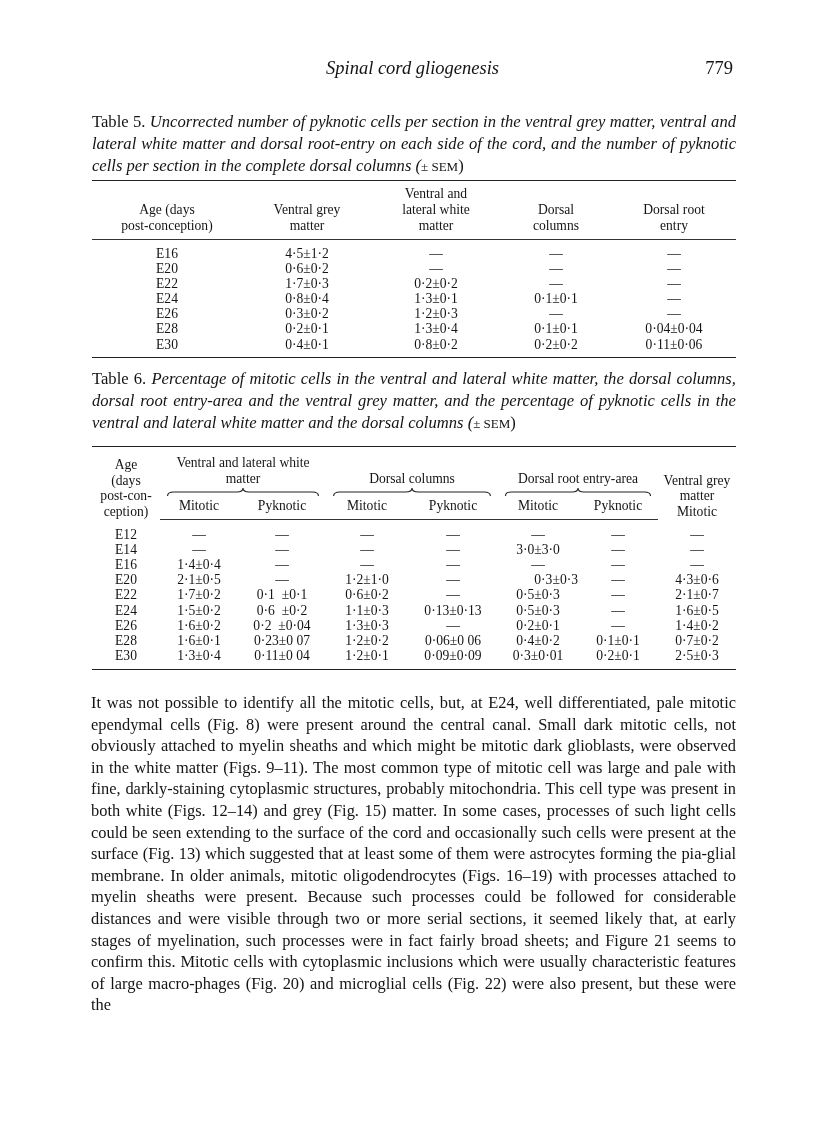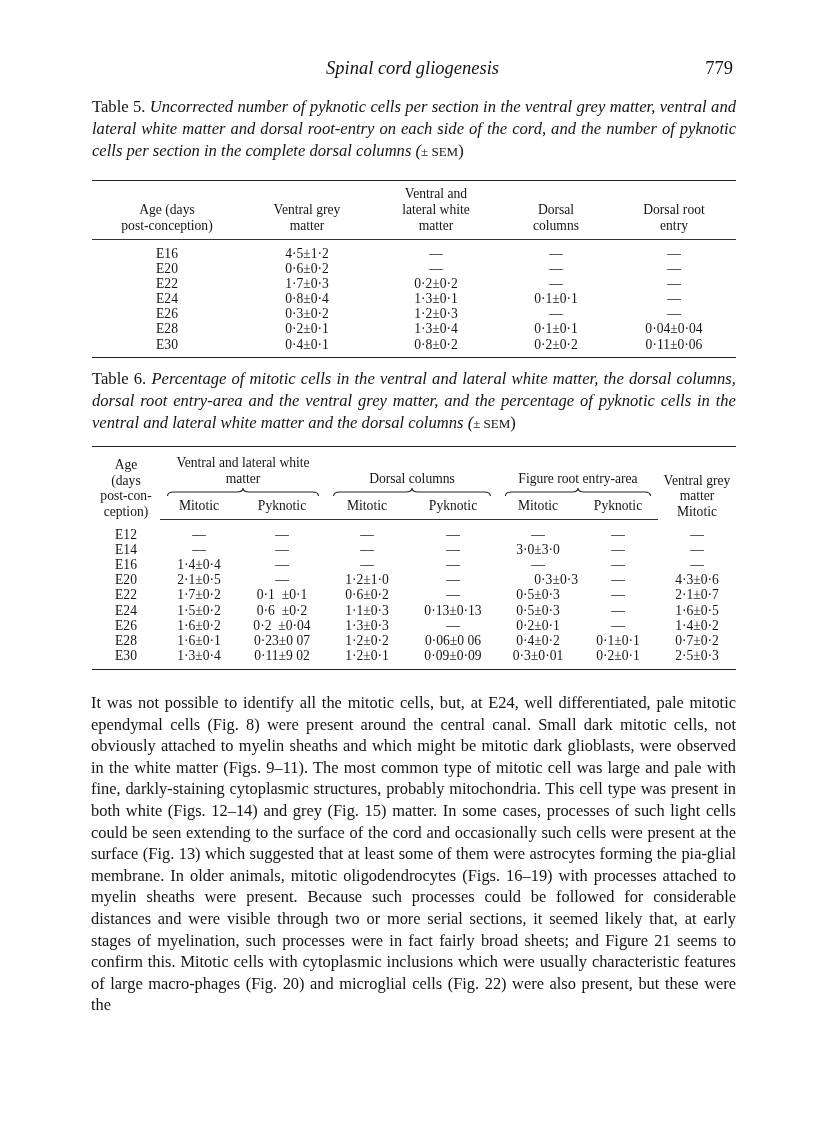--- a/index.html
+++ b/index.html
@@ -17,21 +17,21 @@
 
   .caption {
     position: absolute; left: 92px; width: 644px;
     font-size: 16.6px; line-height: 22px; text-align: justify;
     text-align-last: left;
   }
   .caption .label { font-style: normal; }
   .caption .text { font-style: italic; }
   .caption .sem { font-style: normal; font-size: 13px; }
 
-  .t5-caption { top: 96px; }
+  .t5-caption { top: 111px; }
   .t6-caption { top: 368px; }
 
   table { border-collapse: collapse; position: absolute; font-size: 13.6px; }
   td, th { padding: 0; font-weight: normal; text-align: center; vertical-align: bottom; white-space: nowrap; }
 
   
   .t5 { left: 92px; top: 180px; width: 644px; border-top: 1.6px solid #222; border-bottom: 1.6px solid #222; }
   .t5 thead tr th { line-height: 16px; padding-top: 5px; padding-bottom: 5px; border-bottom: 1.2px solid #333; }
   .t5 tbody tr:first-child td { padding-top: 6px; }
   .t5 tbody tr:last-child td { padding-bottom: 5px; }
@@ -154,21 +154,21 @@
       <col style="width:80px">
     <col style="width:78px">
   </colgroup>
   <thead>
     <tr class="h1">
       <th rowspan="3" style="vertical-align:bottom;padding-bottom:0">
         <span>Age</span><br><span>(days</span><br><span>post-con-</span><br><span>ception)</span>
       </th>
       <th colspan="2"><span>Ventral and lateral white</span><br><span>matter</span></th>
       <th colspan="2" style="vertical-align:bottom"><span>Dorsal columns</span></th>
-      <th colspan="2" style="vertical-align:bottom"><span>Figure root entry-area</span></th>
+      <th colspan="2" style="vertical-align:bottom"><span>Dorsal root entry-area</span></th>
       <th rowspan="3" style="vertical-align:bottom">
         <span>Ventral grey</span><br><span>matter</span><br><span>Mitotic</span>
       </th>
     </tr>
     <tr>
       <td colspan="2" class="brace-cell">
           <svg class="brace" viewBox="0 0 100 10" preserveAspectRatio="none">
             <path d="M1 9 Q1 5 5 5 L46 5 Q50 5 50 1 Q50 5 54 5 L95 5 Q99 5 99 9" fill="none" stroke="#222" stroke-width="1.1" vector-effect="non-scaling-stroke"></path>
           </svg>
         </td>
@@ -269,21 +269,21 @@
         <td style="white-space: pre;">0·23±0 07</td>
         <td style="white-space: pre;">1·2±0·2</td>
         <td style="white-space: pre;">0·06±0 06</td>
         <td style="white-space: pre;">0·4±0·2</td>
         <td style="white-space: pre;">0·1±0·1</td>
         <td style="white-space: pre;">0·7±0·2</td>
       </tr>
       <tr>
         <td style="white-space: pre;">E30</td>
         <td style="white-space: pre;">1·3±0·4</td>
-        <td style="white-space: pre;">0·11±9 02</td>
+        <td style="white-space: pre;">0·11±0 04</td>
         <td style="white-space: pre;">1·2±0·1</td>
         <td style="white-space: pre;">0·09±0·09</td>
         <td style="white-space: pre;">0·3±0·01</td>
         <td style="white-space: pre;">0·2±0·1</td>
         <td style="white-space: pre;">2·5±0·3</td>
       </tr>
     </tbody>
 </table>
 
 <div class="body-text">

